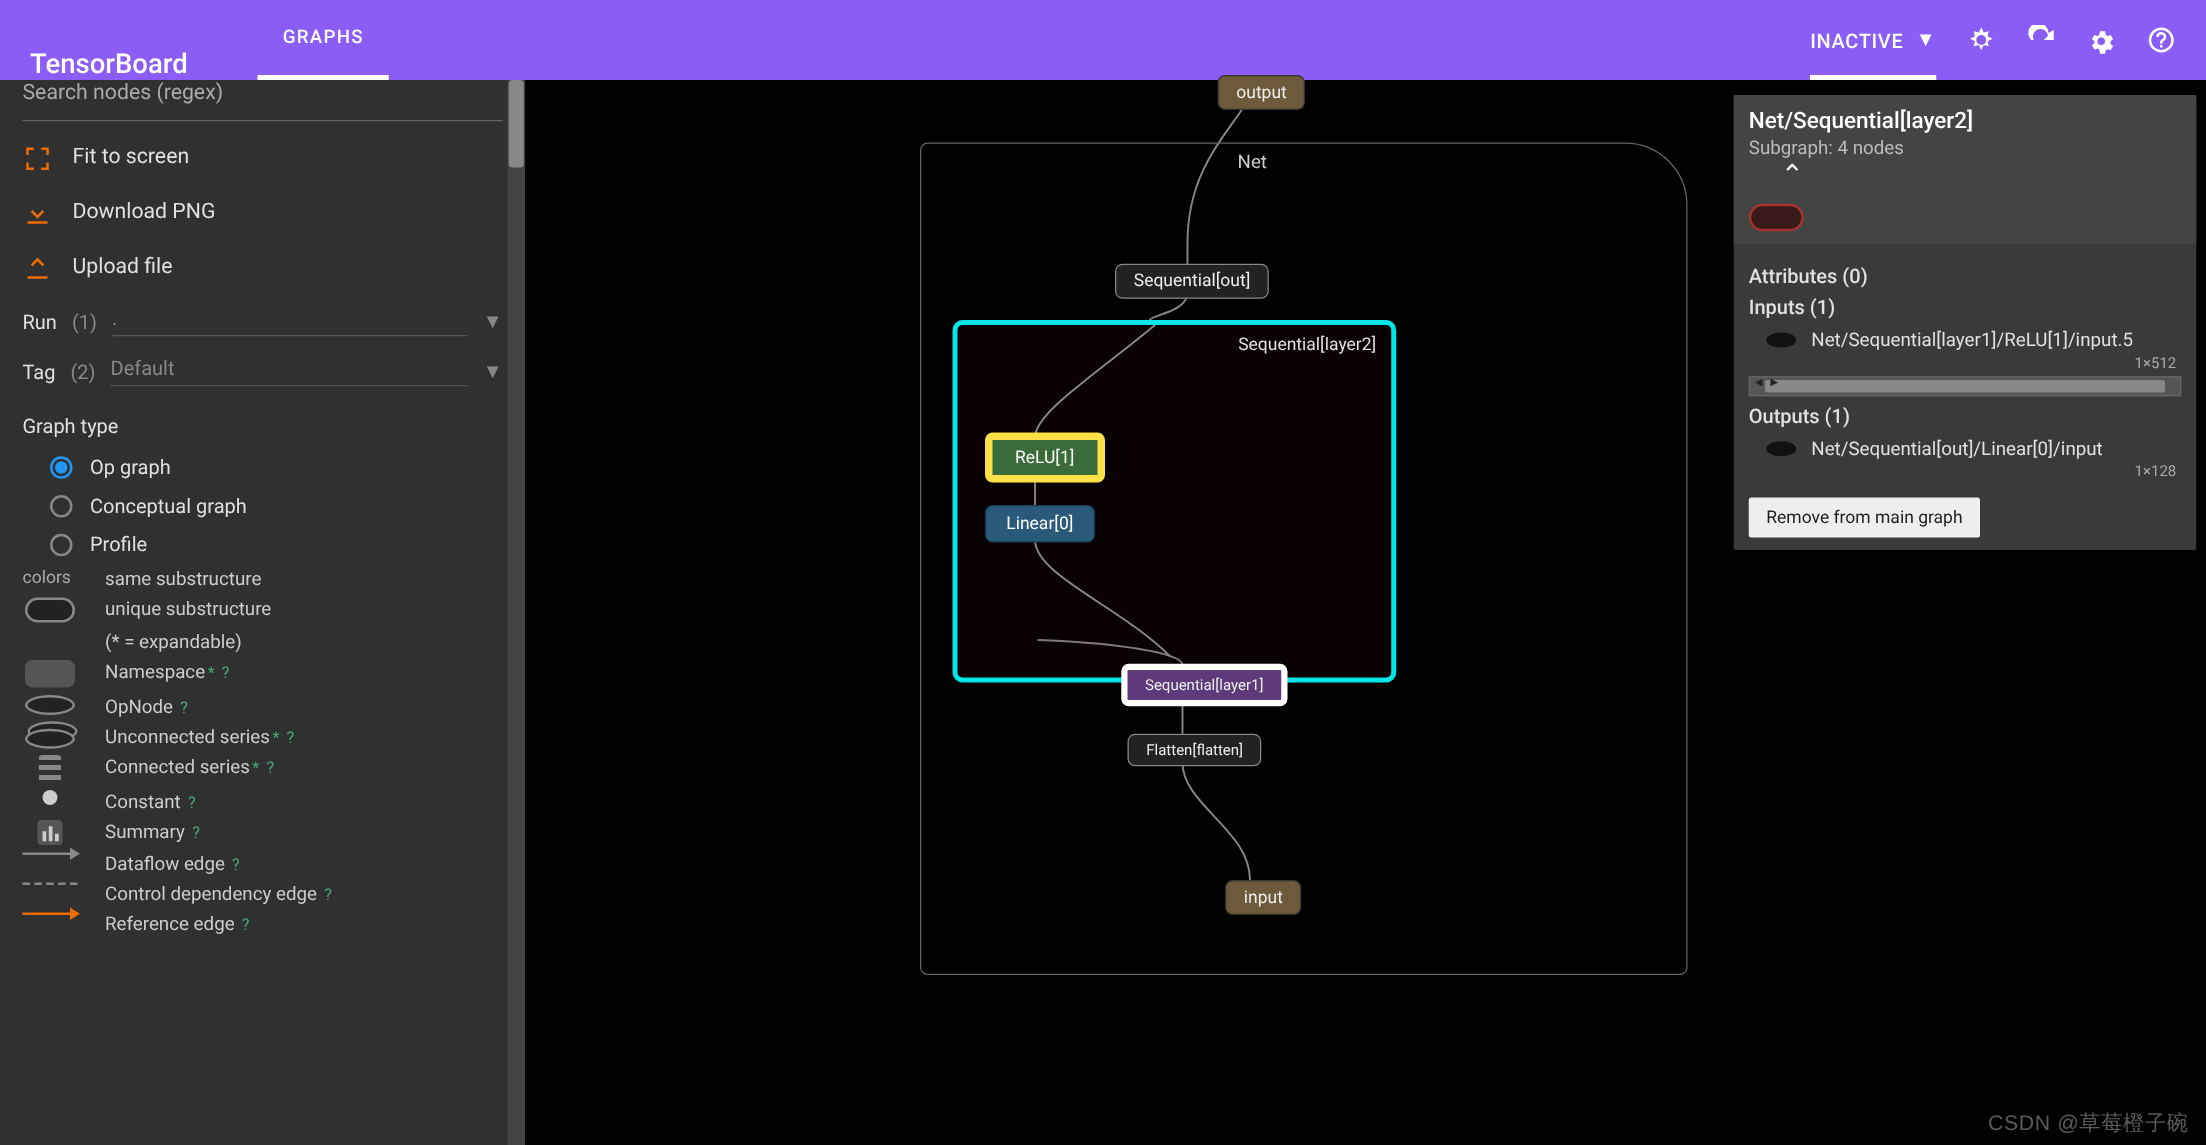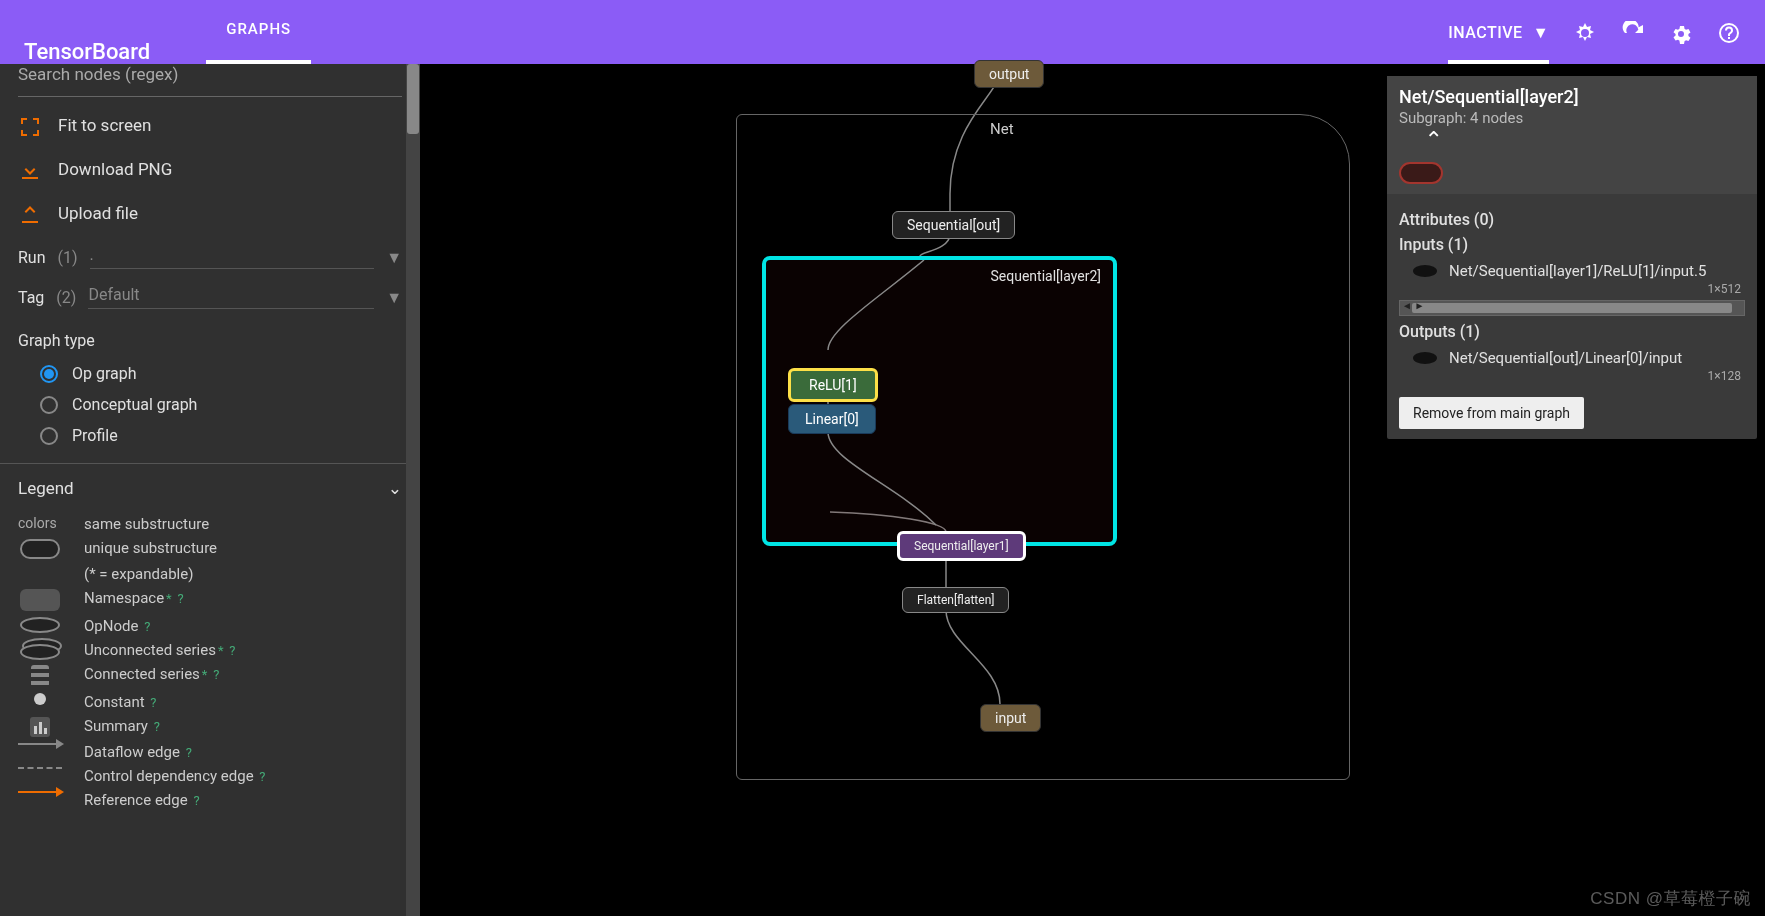--- a/index.html
+++ b/index.html
@@ -56,26 +56,26 @@
 .sidebar ::-webkit-scrollbar{width:10px}.sidebar ::-webkit-scrollbar-thumb{background:#666;border-radius:5px}
 .side-track{position:absolute;right:0;top:0;bottom:0;width:14px;background:#444}.side-thumb{position:absolute;right:1px;top:0;width:12px;height:70px;background:#888;border-radius:3px}
 
 
 .canvas { position:absolute; top:64px; left:420px; right:0; bottom:0; background:#000; }
 .graph-frame { position:absolute; left:316px; top:50px; width:614px; height:666px; border:1px solid #666; border-radius:6px; border-top-right-radius:50px;}
 .frame-lbl { position:absolute; top:56px; left:570px; color:#ccc; font-size:15px;}
 .node { position:absolute; border-radius:6px; font-size:14px; padding:5px 14px; text-align:center; color:#eee; white-space:nowrap;}
 .n-output { left:554px; top:-4px; background:#6d5a3a; border:1px solid #333;}
 .n-seqout { left:472px; top:147px; background:#222; border:1px solid #888;}
-.n-seql1  { left:477px; top:467px; background:#5e3a7a; border:3px solid #ffffff; font-size:12px;}
+.n-seql1  { left:477px; top:467px; background:#5e3a7a; border:5px solid #ffffff; font-size:12px;}
 .n-flatten{ left:482px; top:523px; background:#222; border:1px solid #888; font-size:12px;}
 .n-input  { left:560px; top:640px; background:#6d5a3a; border:1px solid #333;}
 .sel-box { position:absolute; left:342px; top:192px; width:355px; height:290px; border:4px solid #00e5e5; border-radius:8px; background:rgba(80,20,20,0.12);}
 .sel-box-lbl { position:absolute; top:8px; right:12px; color:#e0e0e0; font-size:14px;}
-.n-relu { position:absolute; left:22px; top:108px; background:#3a6b3a; border:3px solid #fde047; border-radius:6px; padding:6px 18px; font-size:14px; color:#fff;}
+.n-relu { position:absolute; left:22px; top:86px; background:#3a6b3a; border:6px solid #fde047; border-radius:6px; padding:6px 18px; font-size:14px; color:#fff;}
 .n-linear { position:absolute; left:22px; top:144px; background:#2a5a7a; border:1px solid #1a3a5a; border-radius:6px; padding:6px 16px; font-size:14px; color:#fff;}
 svg.edges{position:absolute;inset:0;pointer-events:none}
 .edge{stroke:#888;stroke-width:1.5;fill:none}
 
 
 .info { position:absolute; top:76px; right:8px; width:370px; background:#3a3a3a; border-radius:2px; color:#e0e0e0;}
 .info-hdr { background:#444; padding:10px 12px; display:flex; align-items:flex-start; justify-content:space-between;flex-direction:column;}
 .info-title { color:#fff; font-weight:500; font-size:18px;}
 .info-sub { color:#bbb; font-size:15px; margin-top:2px;}
 .info-badge { width:44px; height:22px; border:2px solid #a3352e; background:#3a1a18; border-radius:11px; margin-top:6px;}
@@ -161,24 +161,20 @@
       </div>
     <div class="radio-row">
         <div class="radio"></div>
         <span>Conceptual graph</span>
       </div>
     <div class="radio-row">
         <div class="radio"></div>
         <span>Profile</span>
       </div>
 
-    <div class="legend-hdr">
-      <span>Legend</span>
-      <span>⌄</span>
-    </div>
     <div class="legend-body">
       <div class="leg-row">
           <span class="leg-col-label">colors</span>
           <span class="leg-txt">same substructure</span>
         </div>
       <div class="leg-row">
           <div class="leg-ico">
             <div class="shape-pill"></div>
           </div>
           <span class="leg-txt">unique substructure</span>

